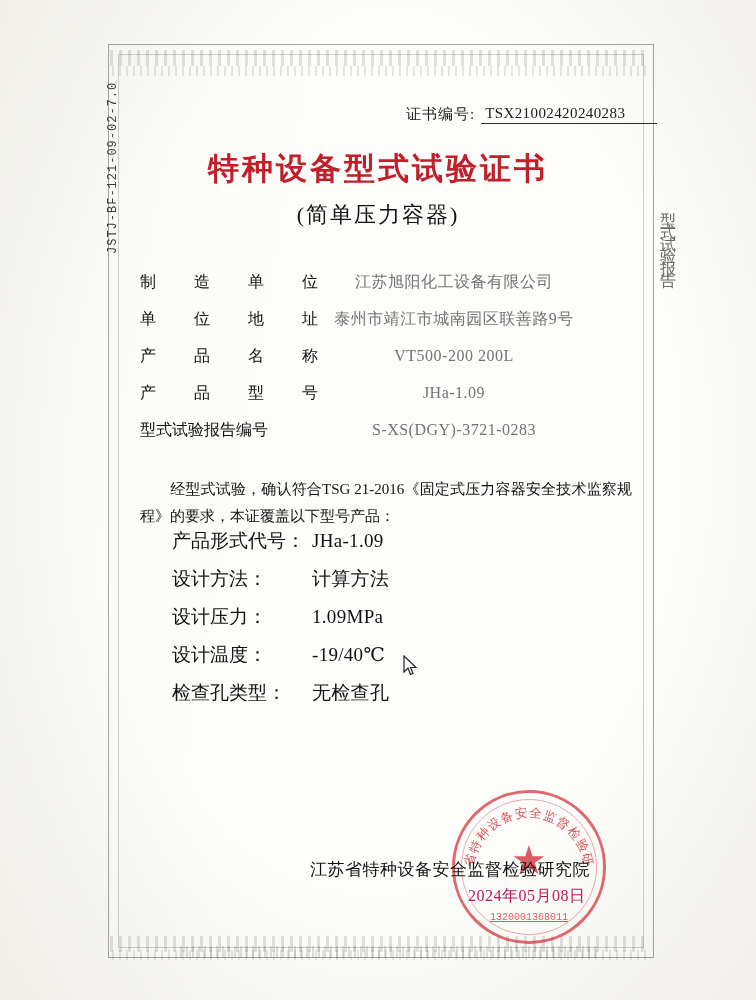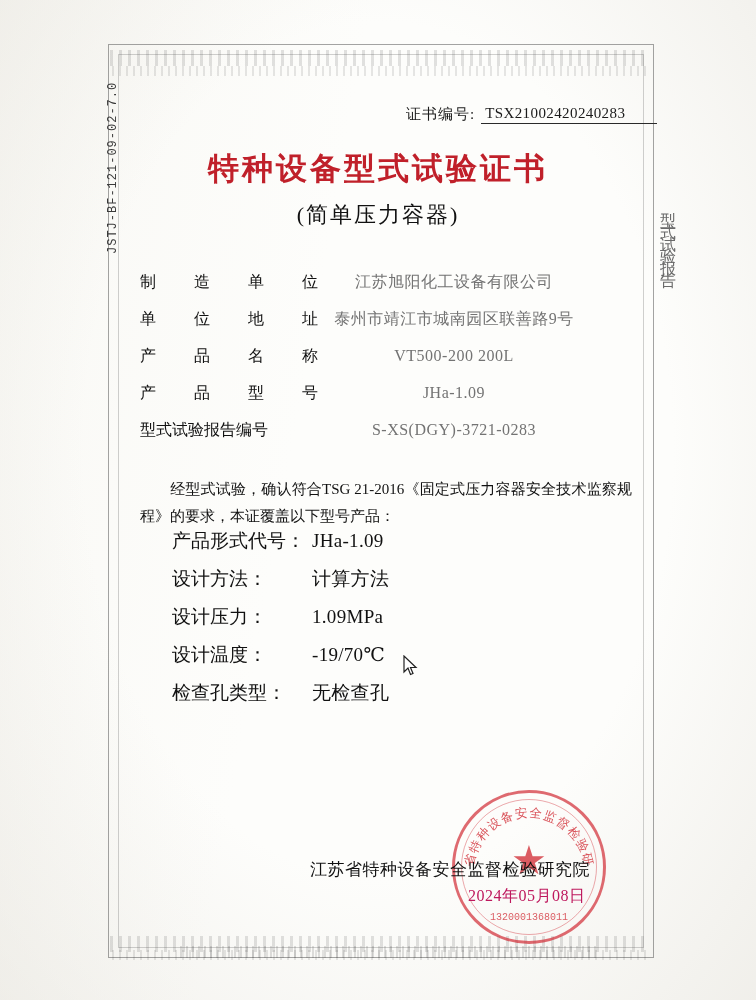--- a/index.html
+++ b/index.html
@@ -273,20 +273,21 @@
   .seal-code {
     position: absolute;
     left: 0;
     bottom: 18px;
     width: 148px;
     text-align: center;
     color: #cf202a;
     font-size: 10px;
     font-family: "Liberation Mono", monospace;
     opacity: .85;
+    text-decoration: underline;
   }
   .bottom-scribble {
     position: absolute;
     left: 180px;
     top: 946px;
     width: 420px;
     height: 12px;
     background: repeating-linear-gradient(90deg, rgba(70,70,70,0.30) 0 2px, rgba(255,255,255,0) 2px 6px);
     opacity: .55;
   }
@@ -371,21 +372,21 @@
     <div class="spec-row">
       <div class="spec-label">设计方法：</div>
       <div class="spec-value">计算方法</div>
     </div>
     <div class="spec-row">
       <div class="spec-label">设计压力：</div>
       <div class="spec-value">1.09MPa</div>
     </div>
     <div class="spec-row">
       <div class="spec-label">设计温度：</div>
-      <div class="spec-value">-19/70℃</div>
+      <div class="spec-value">-19/40℃</div>
     </div>
     <div class="spec-row">
       <div class="spec-label">检查孔类型：</div>
       <div class="spec-value">无检查孔</div>
     </div>
   </div>
 
   <svg class="cursor" viewBox="0 0 16 22">
     <path d="M1 1 L1 17 L5 13 L7.5 19.5 L10 18.5 L7.5 12.5 L13 12.5 Z" fill="#ffffff" stroke="#222222" stroke-width="1.2"></path>
   </svg>

